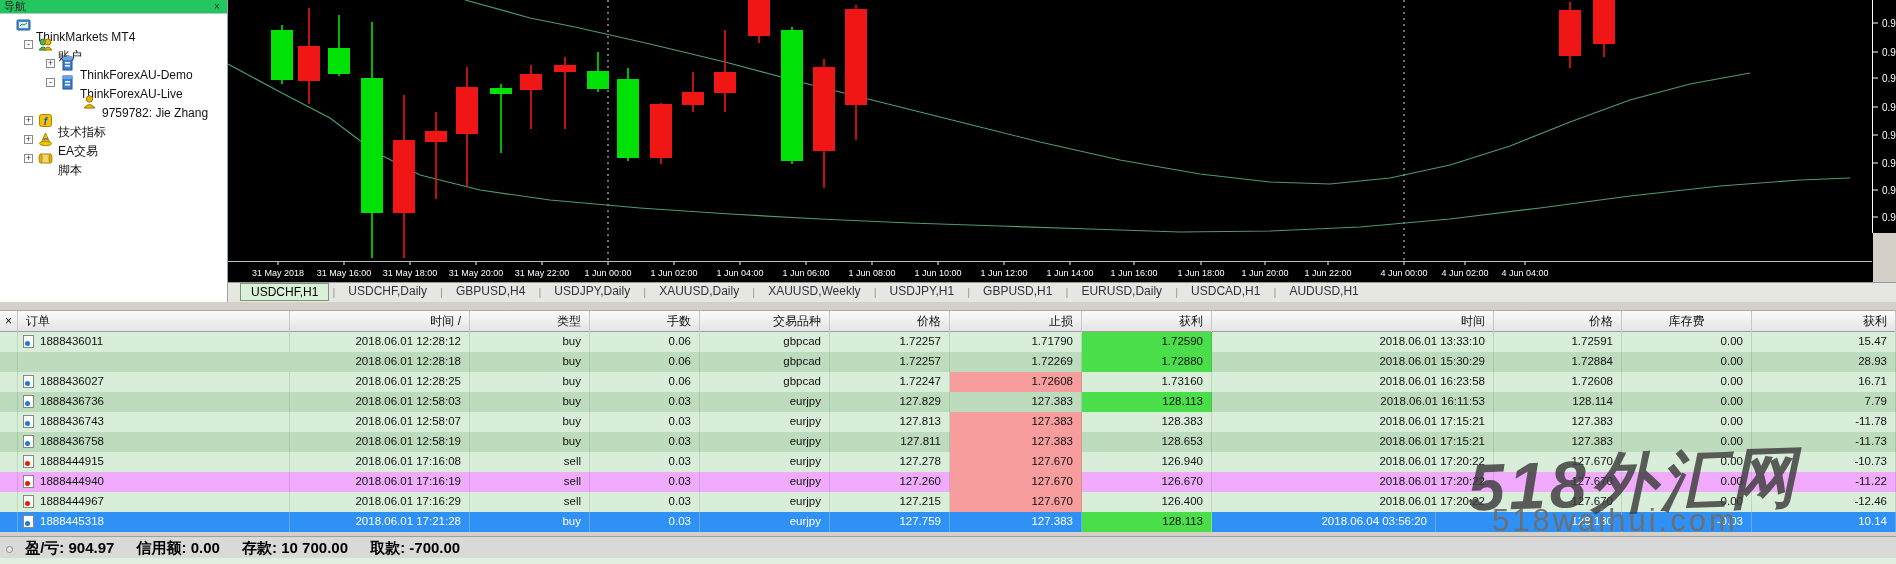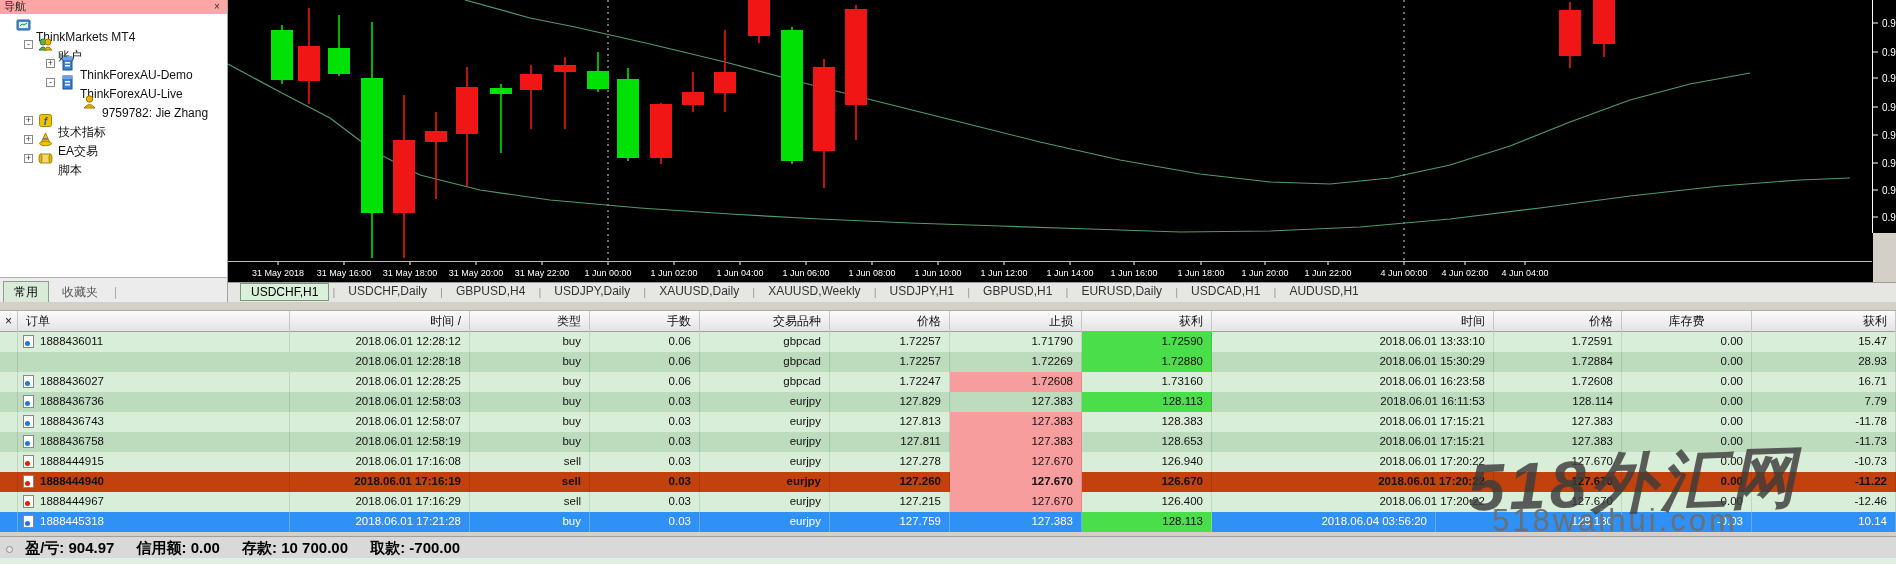--- a/index.html
+++ b/index.html
@@ -3,21 +3,21 @@
 <meta charset="utf-8">
 <style>
   html,body{margin:0;padding:0;background:#d4d0c8;}
   *{box-sizing:border-box;}
   #app{position:relative;width:1896px;height:564px;overflow:hidden;
        font-family:"Liberation Sans","DejaVu Sans",sans-serif;background:#d4d0c8;}
 
   
   #navigator{position:absolute;left:0;top:0;width:228px;height:302px;background:#fff;
              border-right:1px solid #9aa4ac;}
-  #nav-titlebar{position:absolute;left:0;top:0;width:100%;height:14px;background:#fca5a5;
+  #nav-titlebar{position:absolute;left:0;top:0;width:100%;height:14px;background:#22c55e;
                 border-bottom:1px solid #b8c2ca;font-size:11px;line-height:13px;color:#222;
                 padding-left:4px;}
   #nav-close{position:absolute;right:4px;top:0;width:12px;height:13px;font-size:10px;
              line-height:13px;text-align:center;color:#333;cursor:default;}
   #nav-tree{position:absolute;left:0;top:16px;width:100%;height:244px;overflow:hidden;}
   .tree-row{position:relative;height:19px;line-height:19px;font-size:12px;color:#111;
             white-space:nowrap;}
   .tree-expander{position:absolute;top:5px;width:9px;height:9px;border:1px solid #8a8a8a;
                  background:#fff;font-size:9px;line-height:7px;text-align:center;color:#333;}
   .tree-icon{position:absolute;top:2px;width:15px;height:15px;}
@@ -159,21 +159,20 @@
         <div class="tree-row">
           <span class="tree-expander" style="left:24px">+</span>
           <span class="tree-icon" style="left:38px"><svg width="15" height="15">
               <rect x="2.5" y="3" width="10" height="9" fill="#f2d670" stroke="#a88600"></rect>
               <ellipse cx="2.5" cy="7.5" rx="1.5" ry="4.5" fill="#e8b400" stroke="#a88600"></ellipse>
               <ellipse cx="12.5" cy="7.5" rx="1.5" ry="4.5" fill="#e8b400" stroke="#a88600"></ellipse>
             </svg></span>
           <span class="tree-label" style="left:58px">脚本</span>
         </div>
       </div>
-    <div id="nav-tabs"><span class="nav-tab active">常用</span><span class="nav-tab">收藏夹</span><span class="nav-tab-sep">|</span></div>
   </div>
 
   <div id="chart-region">
     <svg id="chart-svg" width="1668" height="282" viewBox="0 0 1668 282">
         <line x1="380" y1="0" x2="380" y2="260" stroke="#ffffff" stroke-width="1" stroke-dasharray="2,4" opacity="0.85"></line>
         <line x1="1176" y1="0" x2="1176" y2="260" stroke="#ffffff" stroke-width="1" stroke-dasharray="2,4" opacity="0.85"></line>
         <polyline points="237,0 302,18 347,27 422,44 497,62 572,82 652,102 732,122 812,142 892,160 972,174 1042,182 1102,184 1162,178 1222,165 1282,146 1342,122 1402,100 1462,84 1522,73" fill="none" stroke="#4f9a6e" stroke-width="1.2"></polyline>
         <polyline points="0,64 52,92 102,118 147,152 192,175 252,190 322,200 412,208 502,214 592,219 682,223 772,226 862,229 952,232 1042,231 1132,227 1222,219 1312,208 1402,196 1492,186 1572,180 1622,178" fill="none" stroke="#4f9a6e" stroke-width="1.2"></polyline>
         <line x1="54" y1="25" x2="54" y2="84" stroke="#00e205" stroke-width="1.6"></line>
         <rect x="43" y="30" width="22" height="50" fill="#00e205"></rect>
@@ -407,21 +406,21 @@
           <div class="t-cell" style="left:590px;width:110px"><span>0.03</span></div>
           <div class="t-cell" style="left:700px;width:130px"><span>eurjpy</span></div>
           <div class="t-cell" style="left:830px;width:120px"><span>127.278</span></div>
           <div class="t-cell hl-red" style="left:950px;width:132px"><span>127.670</span></div>
           <div class="t-cell" style="left:1082px;width:130px"><span>126.940</span></div>
           <div class="t-cell" style="left:1212px;width:282px"><span>2018.06.01 17:20:22</span></div>
           <div class="t-cell" style="left:1494px;width:128px"><span>127.670</span></div>
           <div class="t-cell" style="left:1622px;width:130px"><span>0.00</span></div>
           <div class="t-cell" style="left:1752px;width:144px"><span>-10.73</span></div>
         </div>
-        <div class="t-row" style="top: 140px; background: #c2410c; font-weight: bold;">
+        <div class="t-row" style="top: 140px; background: #f0abfc;">
           <div class="t-cell" style="left:0px;width:18px"></div>
           <div class="t-cell order" style="left:18px;width:272px"><span class="order-ic sell">
               <i></i>
             </span><span>1888444940</span></div>
           <div class="t-cell" style="left:290px;width:180px"><span>2018.06.01 17:16:19</span></div>
           <div class="t-cell" style="left:470px;width:120px"><span>sell</span></div>
           <div class="t-cell" style="left:590px;width:110px"><span>0.03</span></div>
           <div class="t-cell" style="left:700px;width:130px"><span>eurjpy</span></div>
           <div class="t-cell" style="left:830px;width:120px"><span>127.260</span></div>
           <div class="t-cell hl-red" style="left:950px;width:132px"><span>127.670</span></div>

